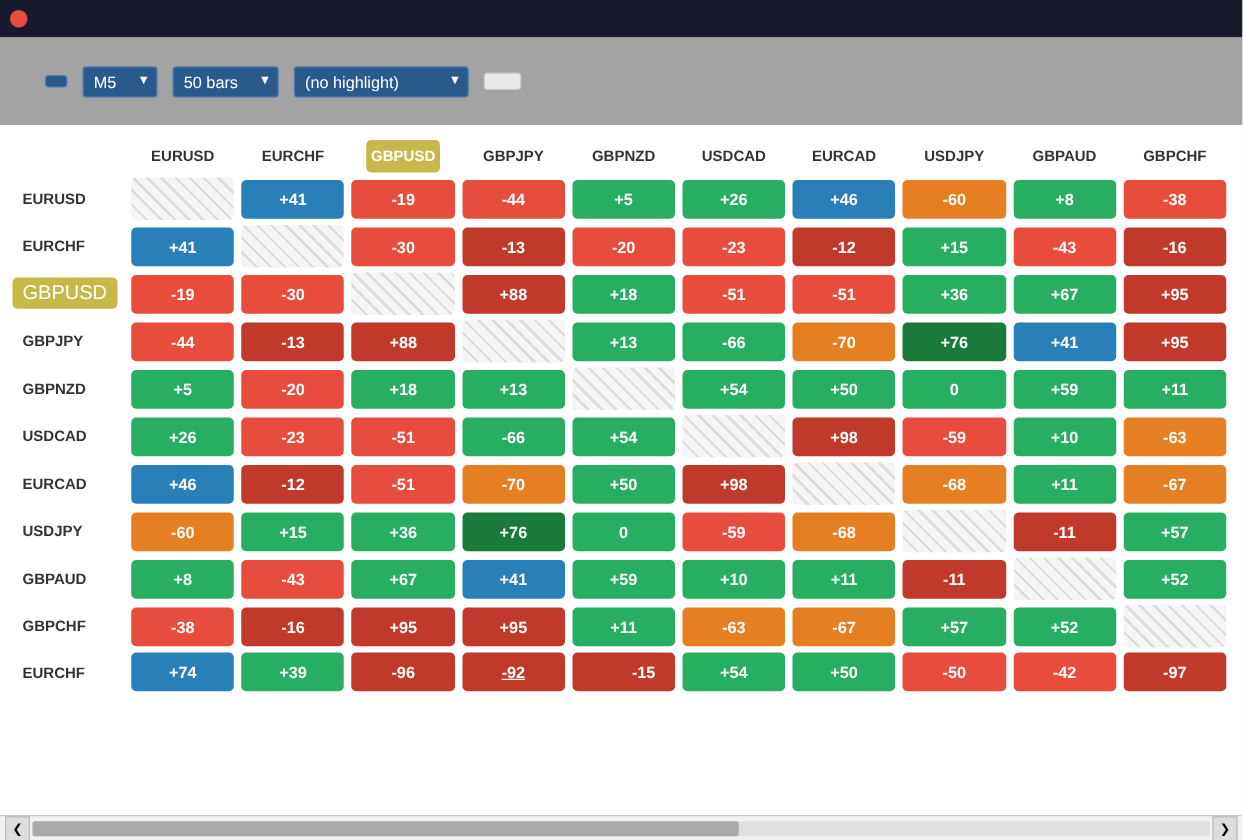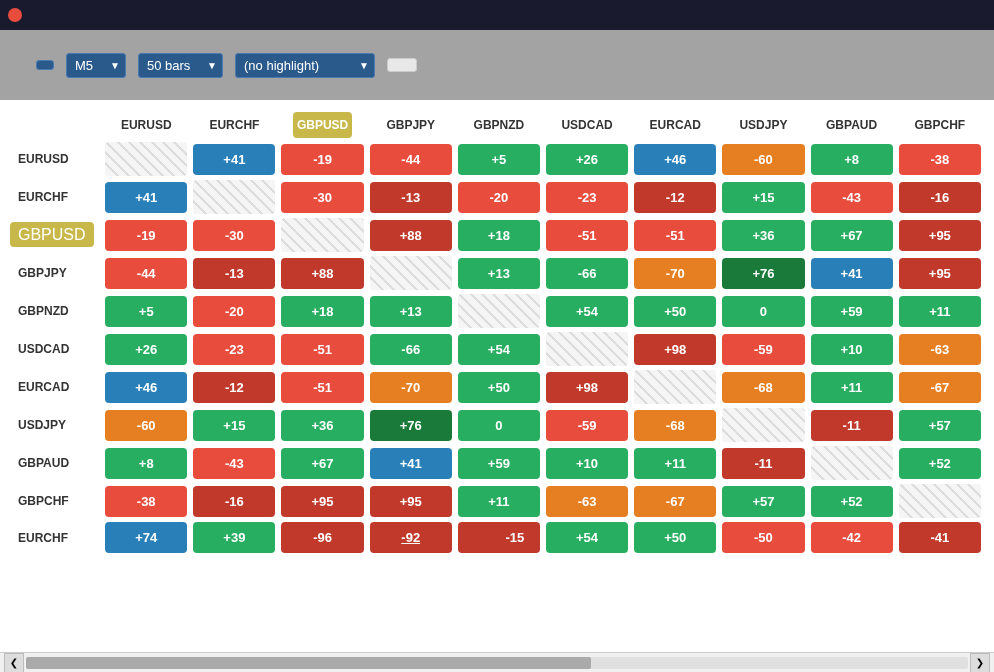--- a/index.html
+++ b/index.html
@@ -617,21 +617,21 @@
             <td class="cell">
               <span class="cell-inner" style="background-color: rgb(39, 174, 96);">+50</span>
             </td>
             <td class="cell">
               <span class="cell-inner" style="background-color: rgb(231, 76, 60);">-50</span>
             </td>
             <td class="cell">
               <span class="cell-inner" style="background-color: rgb(231, 76, 60);">-42</span>
             </td>
             <td class="cell">
-              <span class="cell-inner" style="background-color: rgb(192, 57, 43);">-41</span>
+              <span class="cell-inner" style="background-color: rgb(192, 57, 43);">-97</span>
             </td>
           </tr>
         </tbody>
     </table>
   </div>
   <div class="scrollbar-container">
     <div class="scroll-arrow">❮</div>
     <div class="scrollbar-track">
       <div class="scrollbar-thumb"></div>
     </div>

